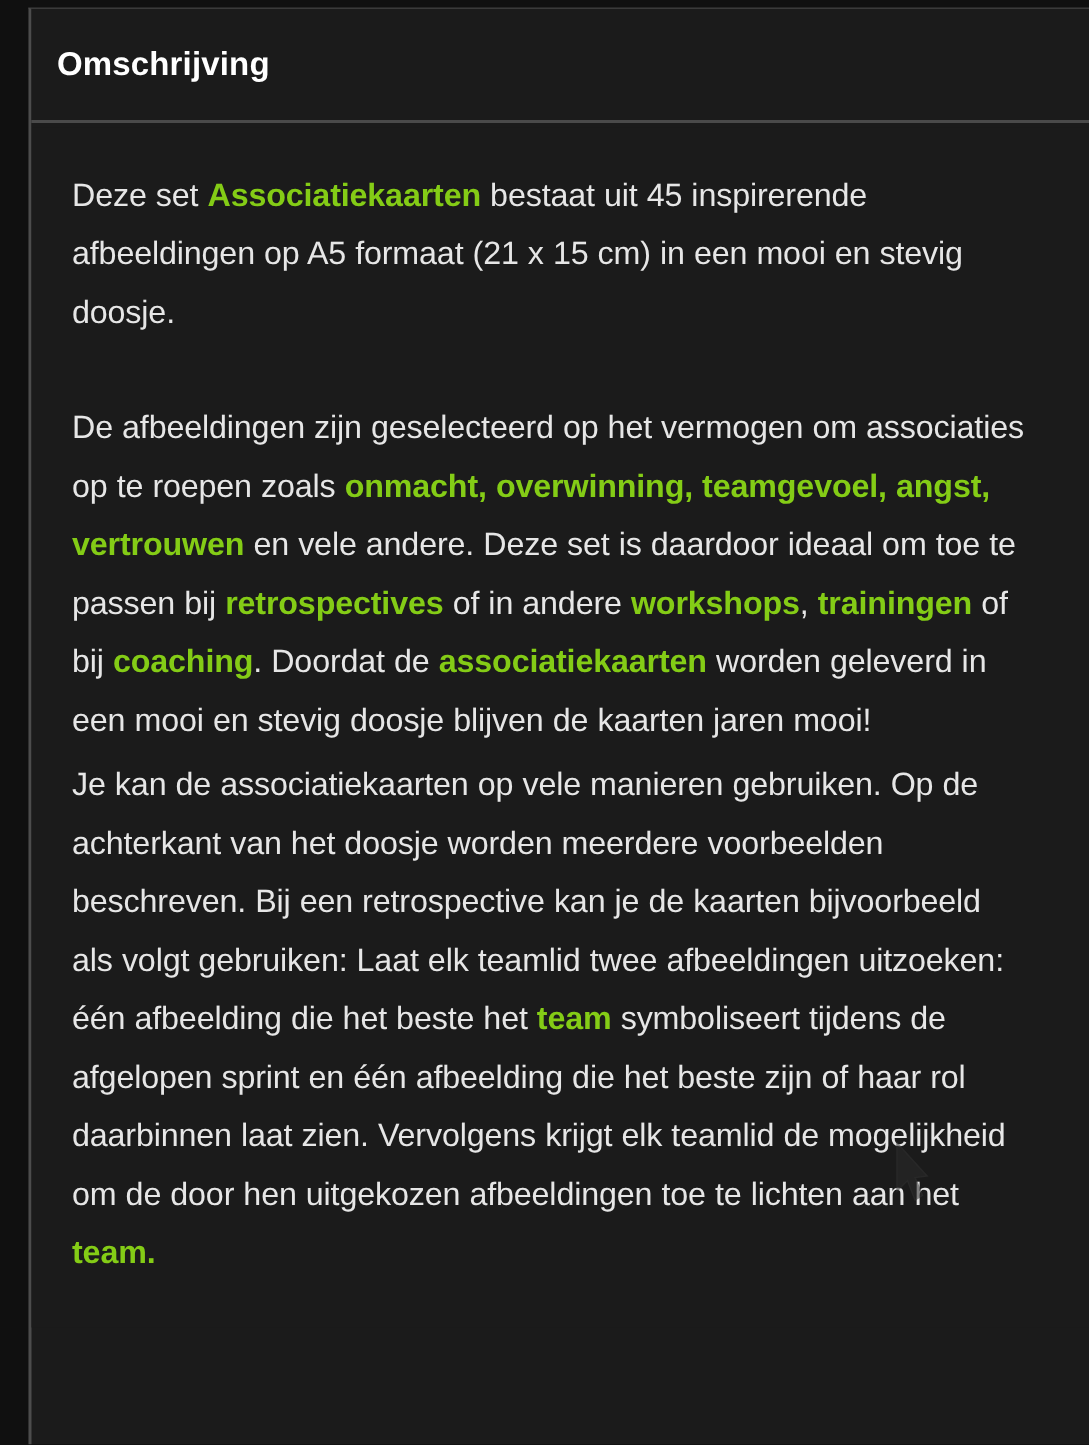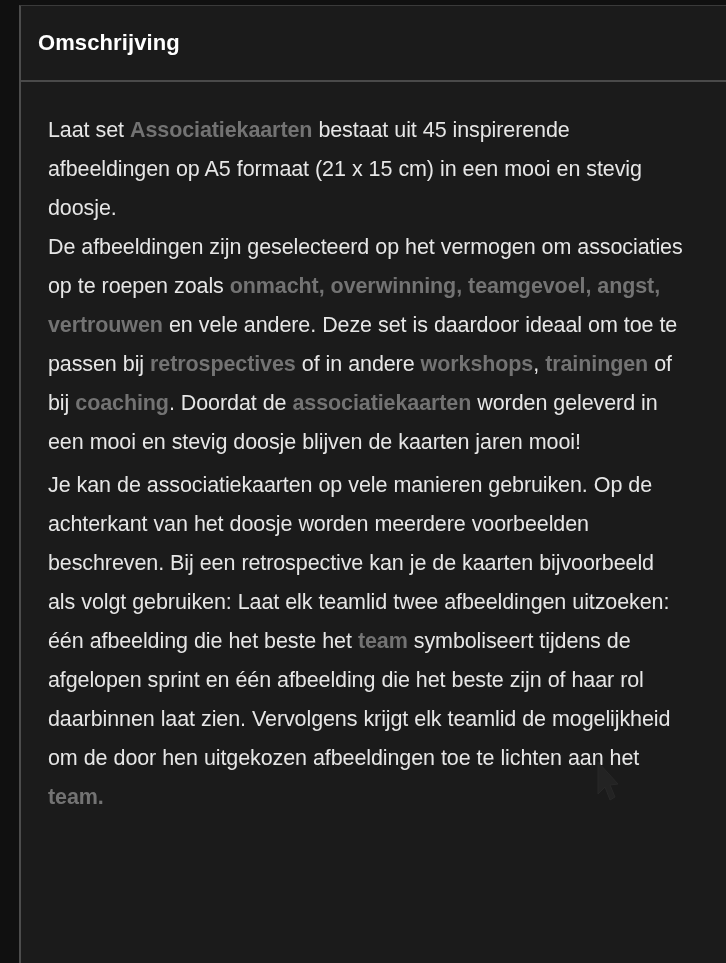--- a/index.html
+++ b/index.html
@@ -75,26 +75,26 @@
 
   .para {
     color: #e6e6e6;
     font-size: 21.5px;
     line-height: 39px;
     letter-spacing: -0.1px;
     font-weight: normal;
     word-spacing: 0.2px;
   }
 
-  .para + .para.spaced   { }
+  .para + .para.spaced   { margin-top: 38px; }
   .para + .para.tight    { margin-top: 4px; }
 
   .para b {
     font-weight: bold;
-    color: #737373;
+    color: #84cc16;
   }
 
   
   #cursor-artifact {
     position: absolute;
     left: 594px;
     top: 760px;
     width: 26px;
     height: 44px;
     pointer-events: none;
@@ -110,21 +110,21 @@
 
     <div class="panel-header">
       <h2 class="panel-title">Omschrijving</h2>
     </div>
 
     <div class="panel-divider"></div>
     <div class="panel-divider-gap"></div>
 
     <div class="panel-body" id="panel-body">
 
-    <p class="para"><span>Laat set </span><b>Associatiekaarten</b><span> bestaat uit 45 inspirerende afbeeldingen op A5 formaat (21 x 15 cm) in een mooi en stevig doosje.</span></p>
+    <p class="para"><span>Deze set </span><b>Associatiekaarten</b><span> bestaat uit 45 inspirerende afbeeldingen op A5 formaat (21 x 15 cm) in een mooi en stevig doosje.</span></p>
         <p class="para spaced"><span>De afbeeldingen zijn geselecteerd op het vermogen om associaties op te roepen zoals </span><b>onmacht, overwinning, teamgevoel, angst, vertrouwen</b><span> en vele andere. Deze set is daardoor ideaal om toe te passen bij </span><b>retrospectives</b><span> of in andere </span><b>workshops</b><span>, </span><b>trainingen</b><span> of bij </span><b>coaching</b><span>. Doordat de </span><b>associatiekaarten</b><span> worden geleverd in een mooi en stevig doosje blijven de kaarten jaren mooi!</span></p>
         <p class="para tight"><span>Je kan de associatiekaarten op vele manieren gebruiken. Op de achterkant van het doosje worden meerdere voorbeelden beschreven. Bij een retrospective kan je de kaarten bijvoorbeeld als volgt gebruiken: Laat elk teamlid twee afbeeldingen uitzoeken: één afbeelding die het beste het </span><b>team</b><span> symboliseert tijdens de afgelopen sprint en één afbeelding die het beste zijn of haar rol daarbinnen laat zien. Vervolgens krijgt elk teamlid de mogelijkheid om de door hen uitgekozen afbeeldingen toe te lichten aan het </span><b>team.</b></p>
       </div>
 
   </section>
 
   <svg id="cursor-artifact" viewBox="0 0 26 44">
     <path d="M4 2 L4 34 L11 27 L16 40 L21 37 L16 25 L24 24 Z" fill="#2a2a2a" stroke="#333333" stroke-width="1"></path>
   </svg>
 

